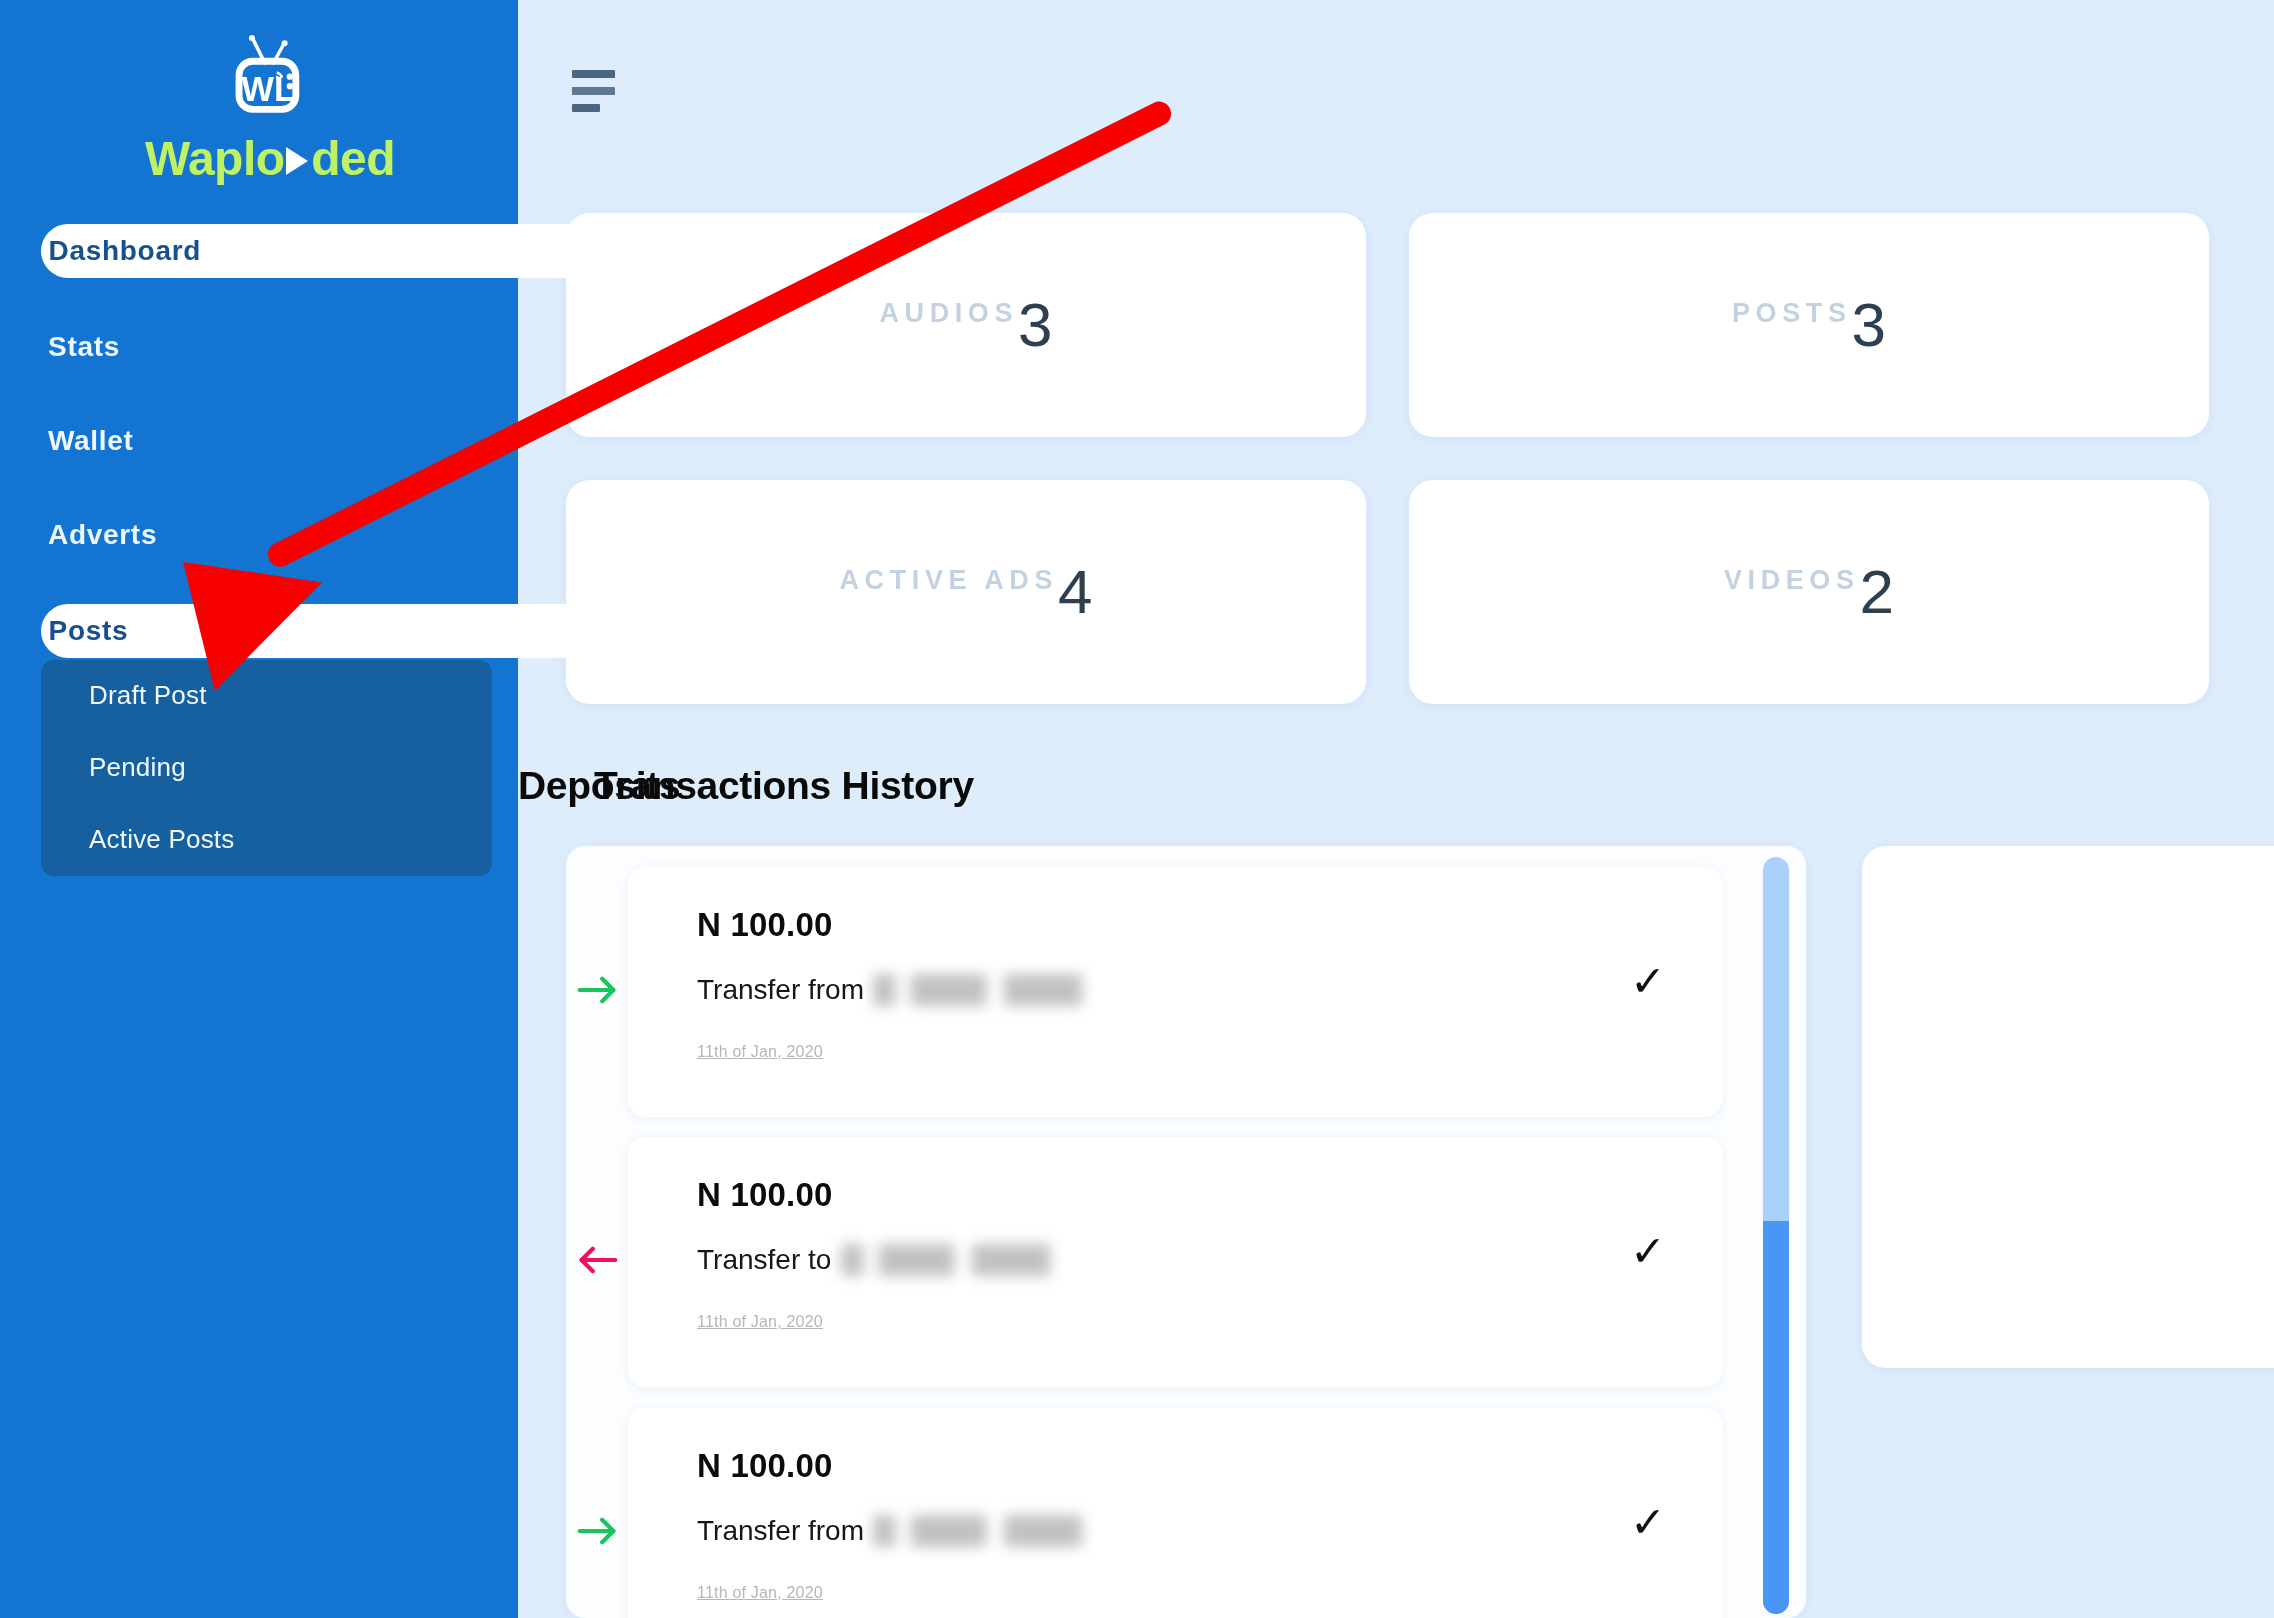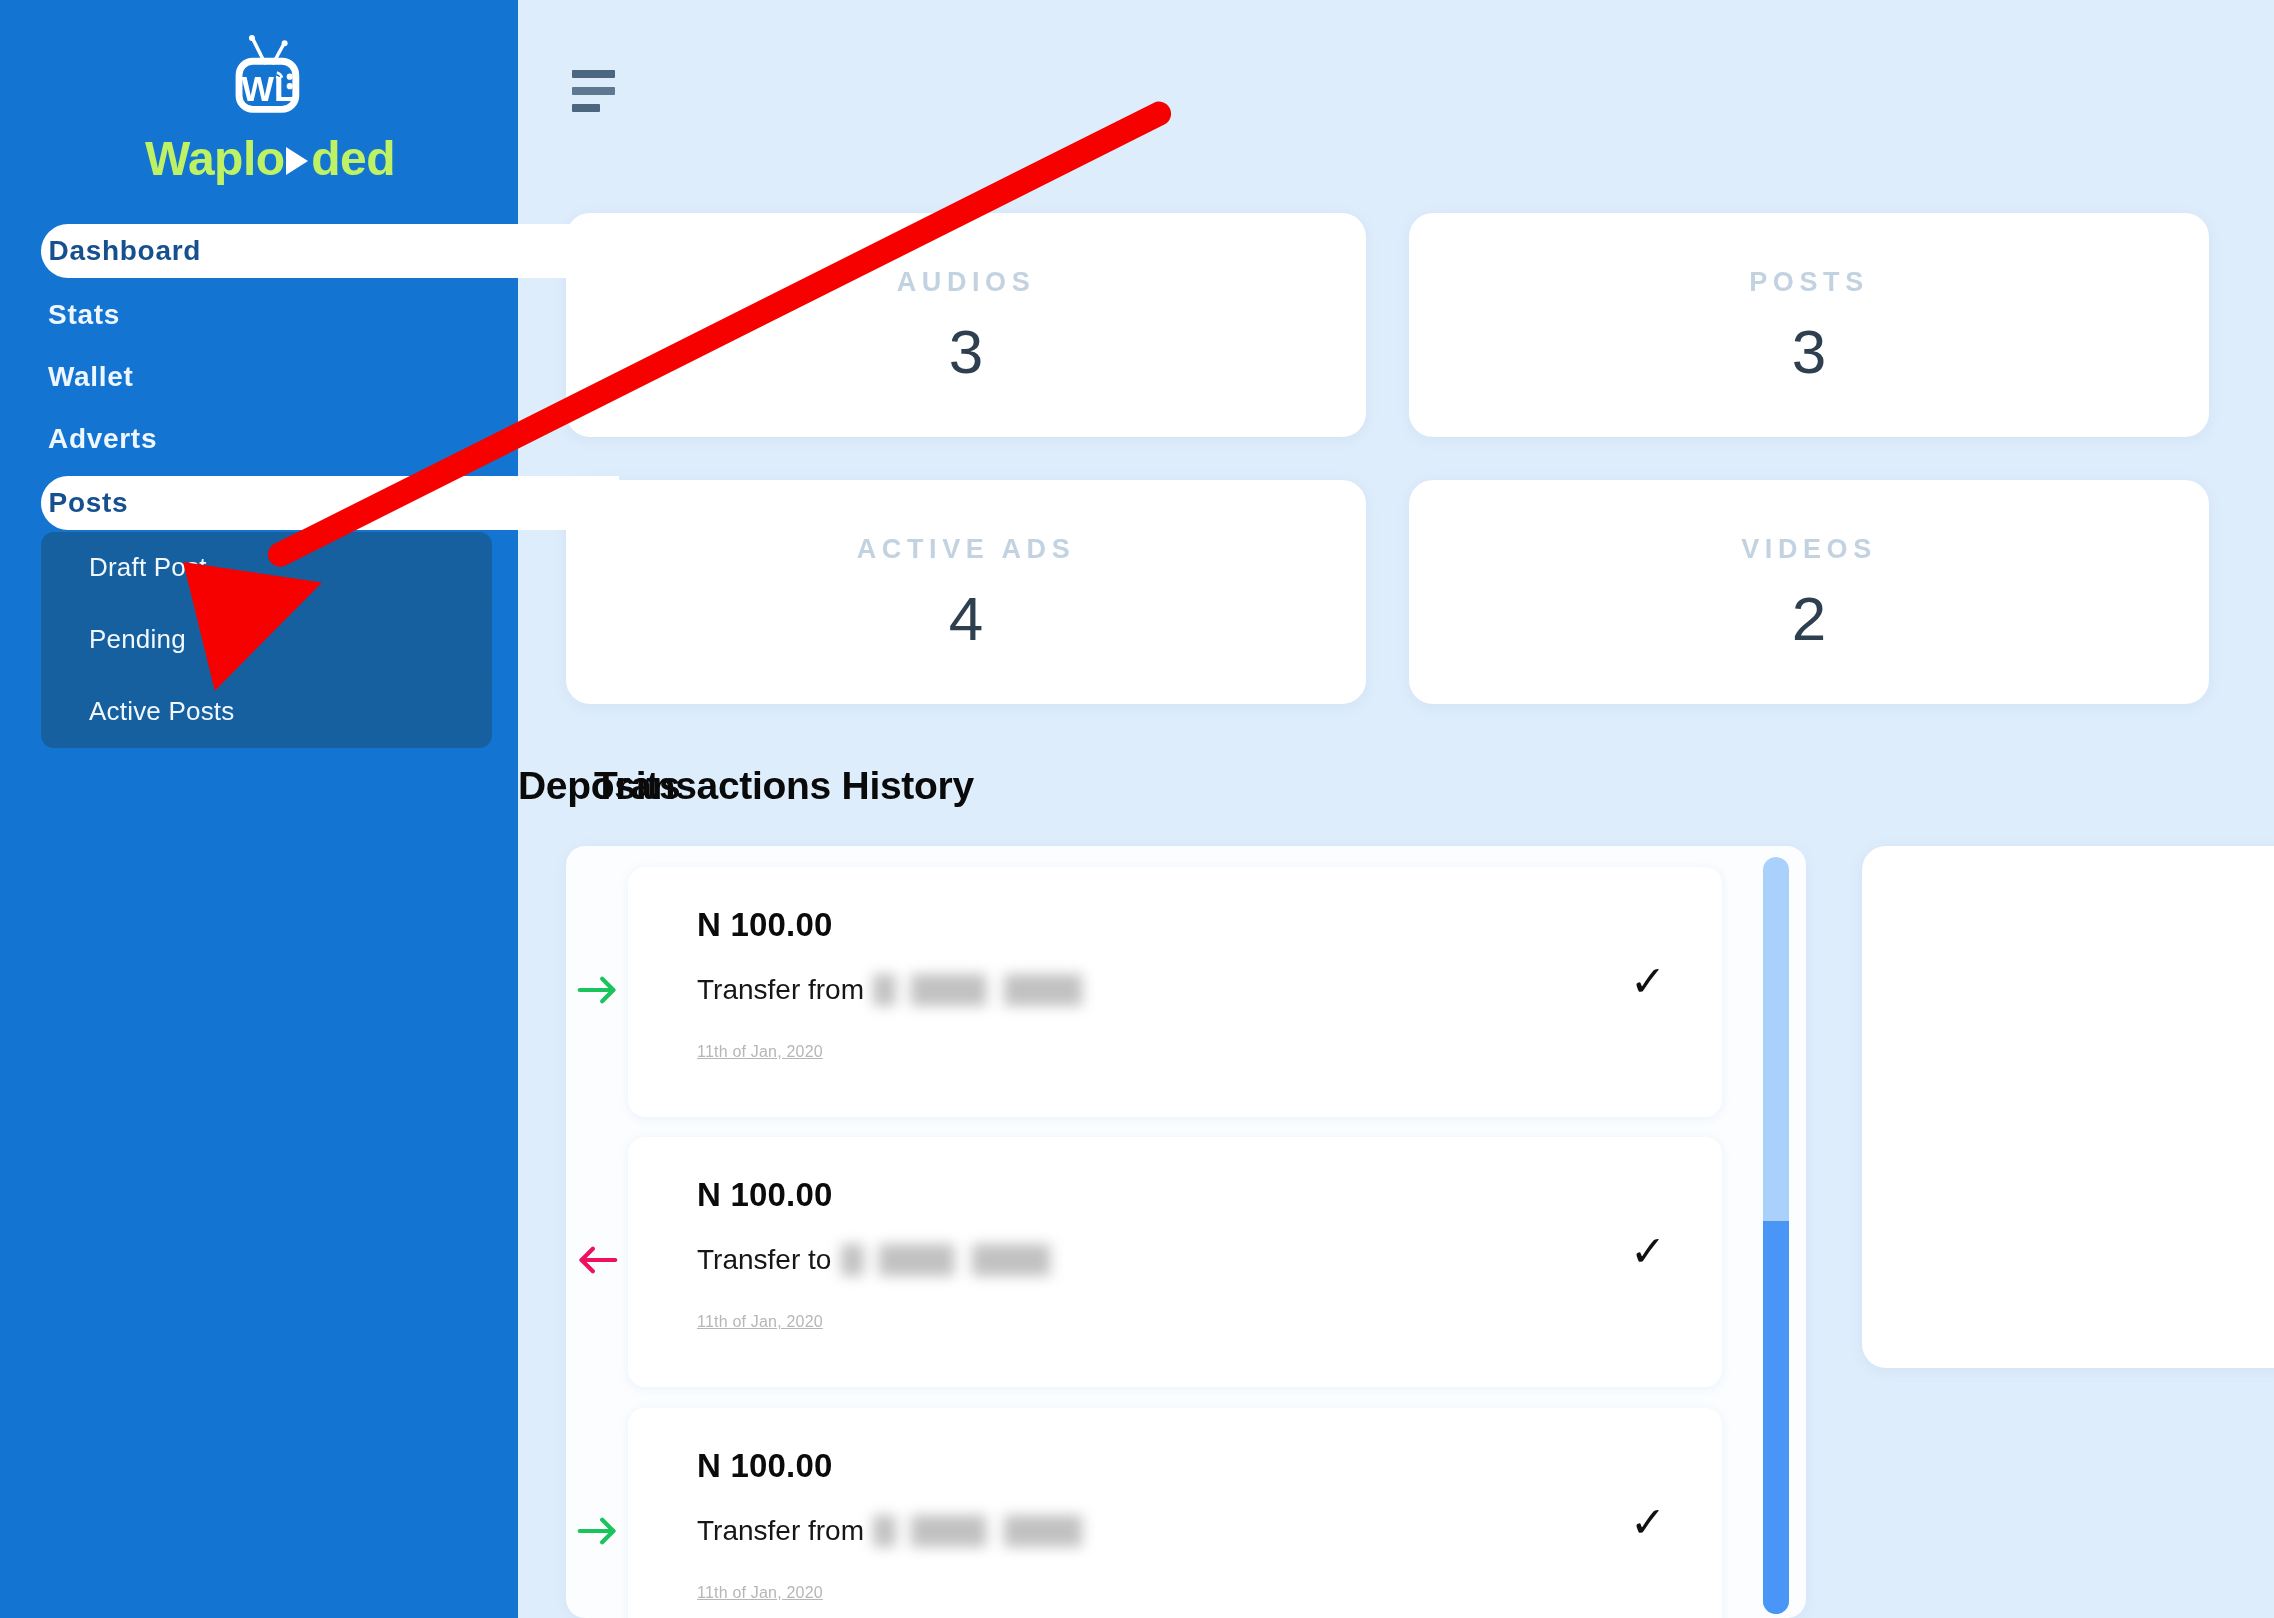--- a/index.html
+++ b/index.html
@@ -64,21 +64,21 @@
   }
 
   .nav { position: absolute; left: 0; top: 224px; width: 578px; }
 
   .nav-item {
     position: relative;
     height: 50px;
     display: flex;
     align-items: center;
     padding-left: 48px;
-    margin-bottom: 12px;
+    margin-bottom: 44px;
     font-size: 28px;
     font-weight: 700;
     letter-spacing: 0.7px;
     color: #eef6ff;
     cursor: pointer;
   }
   .nav-item.active {
     background: #ffffff;
     color: #1a4f8f;
     border-top-left-radius: 32px;
@@ -140,21 +140,21 @@
     flex-wrap: wrap;
     gap: 43px;
   }
   .stat-card {
     width: 800px;
     height: 224px;
     background: #ffffff;
     border-radius: 24px;
     box-shadow: 0 2.8px 13px rgba(120,160,210,0.13);
     display: flex;
-    flex-direction: column;
+    flex-direction: row;
     align-items: center;
     justify-content: center;
     flex: none;
   }
   .stat-label {
     font-size: 27px;
     font-weight: 700;
     letter-spacing: 5.6px;
     color: #c3d2e0;
     text-transform: uppercase;

